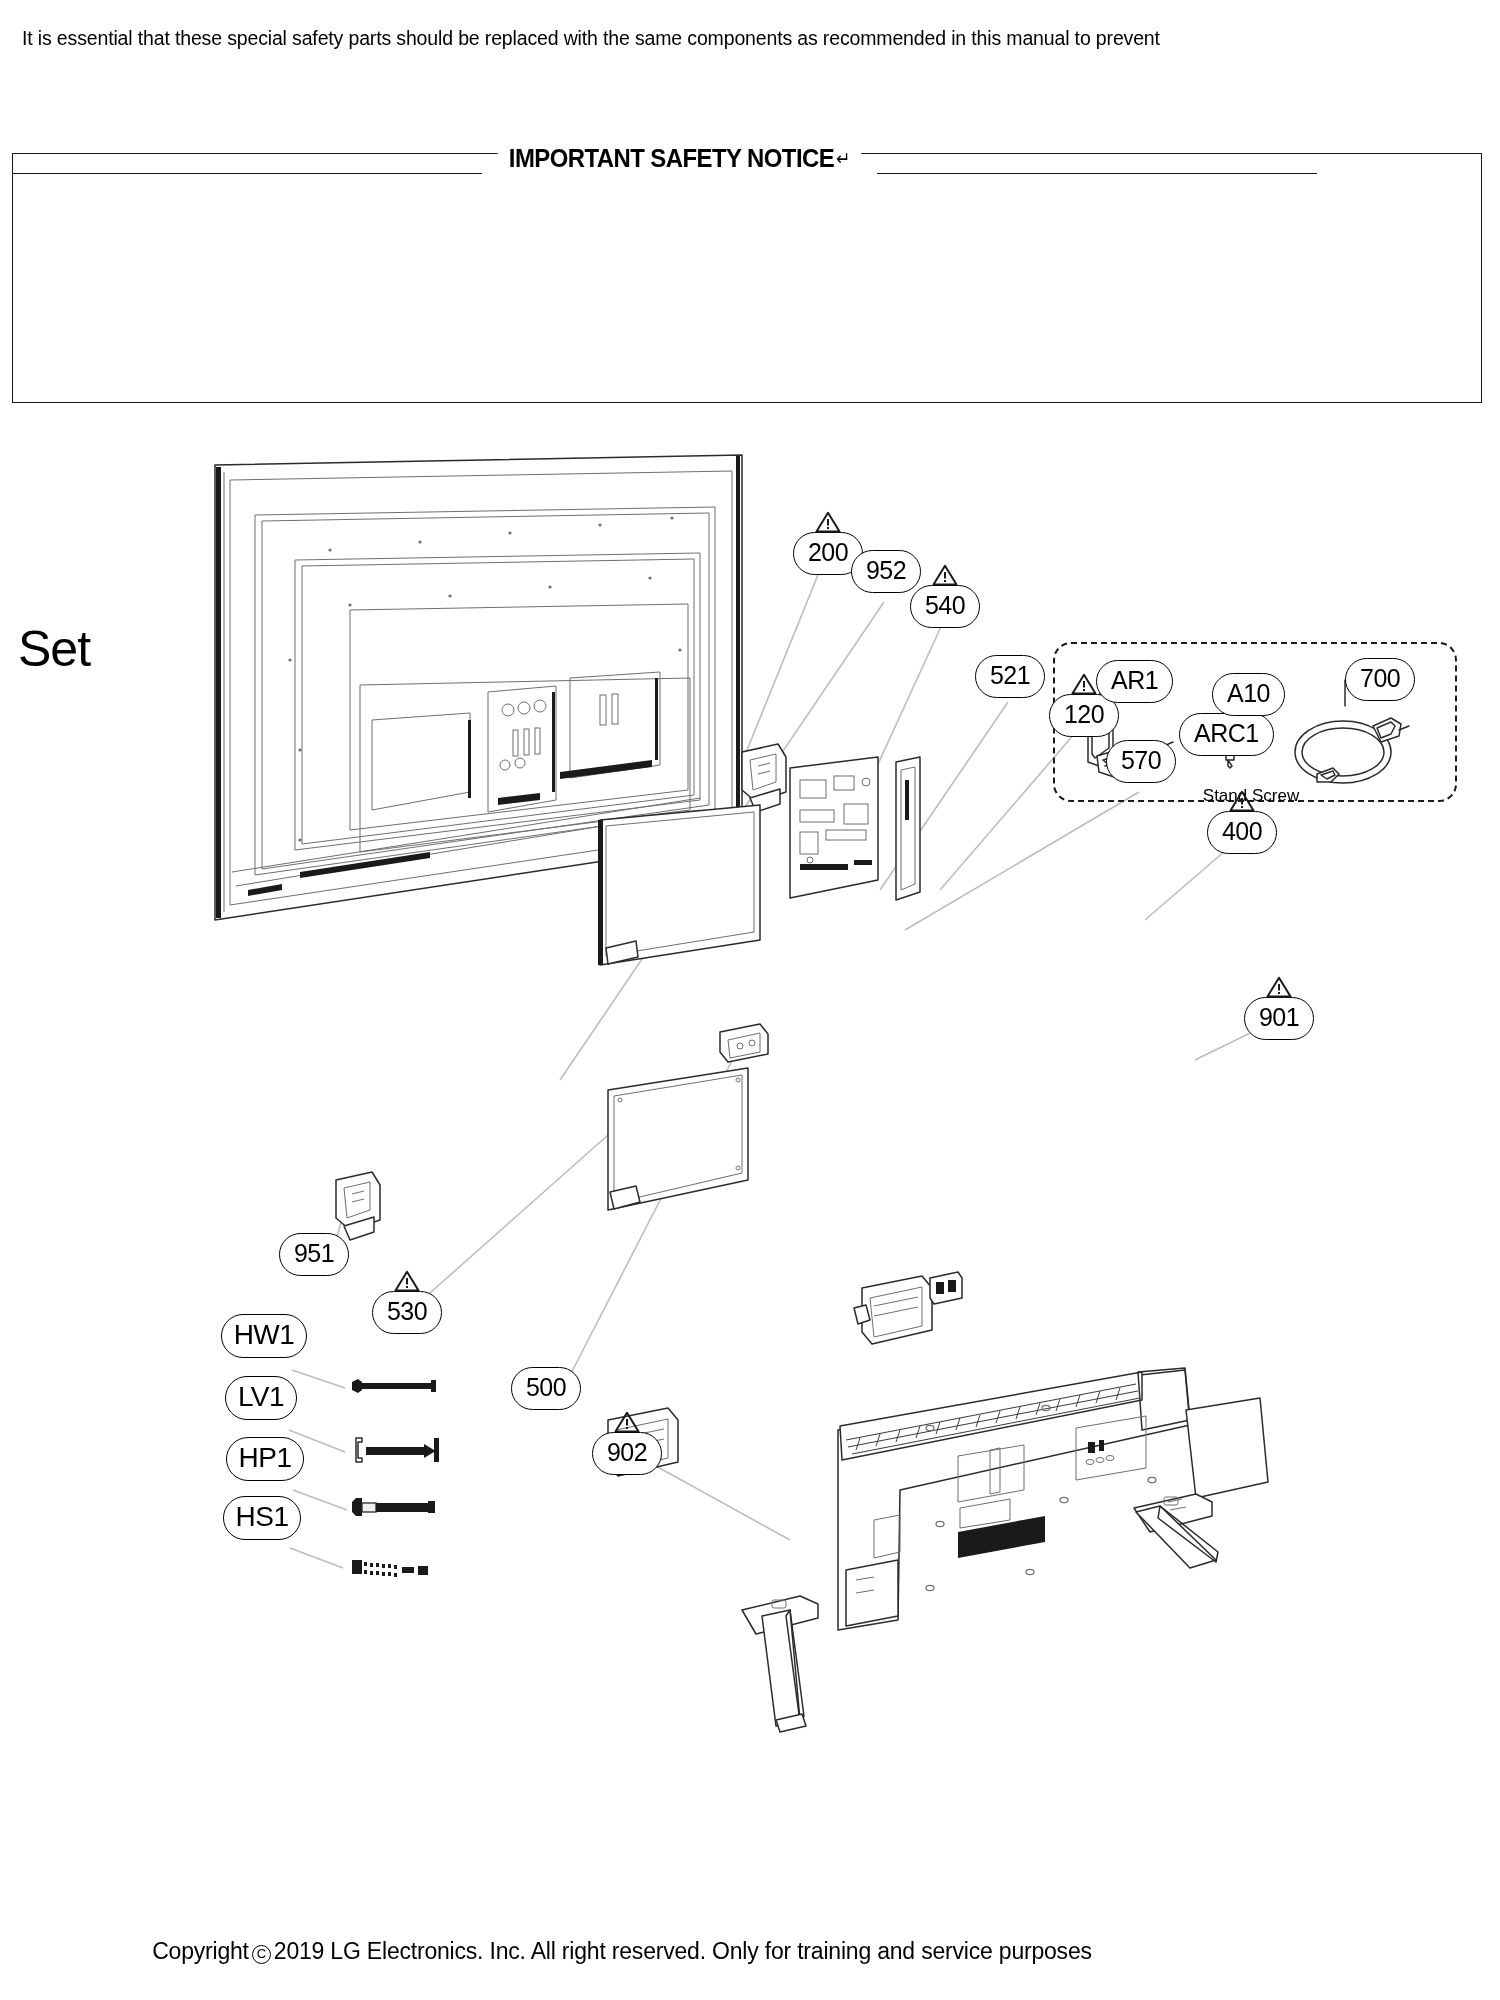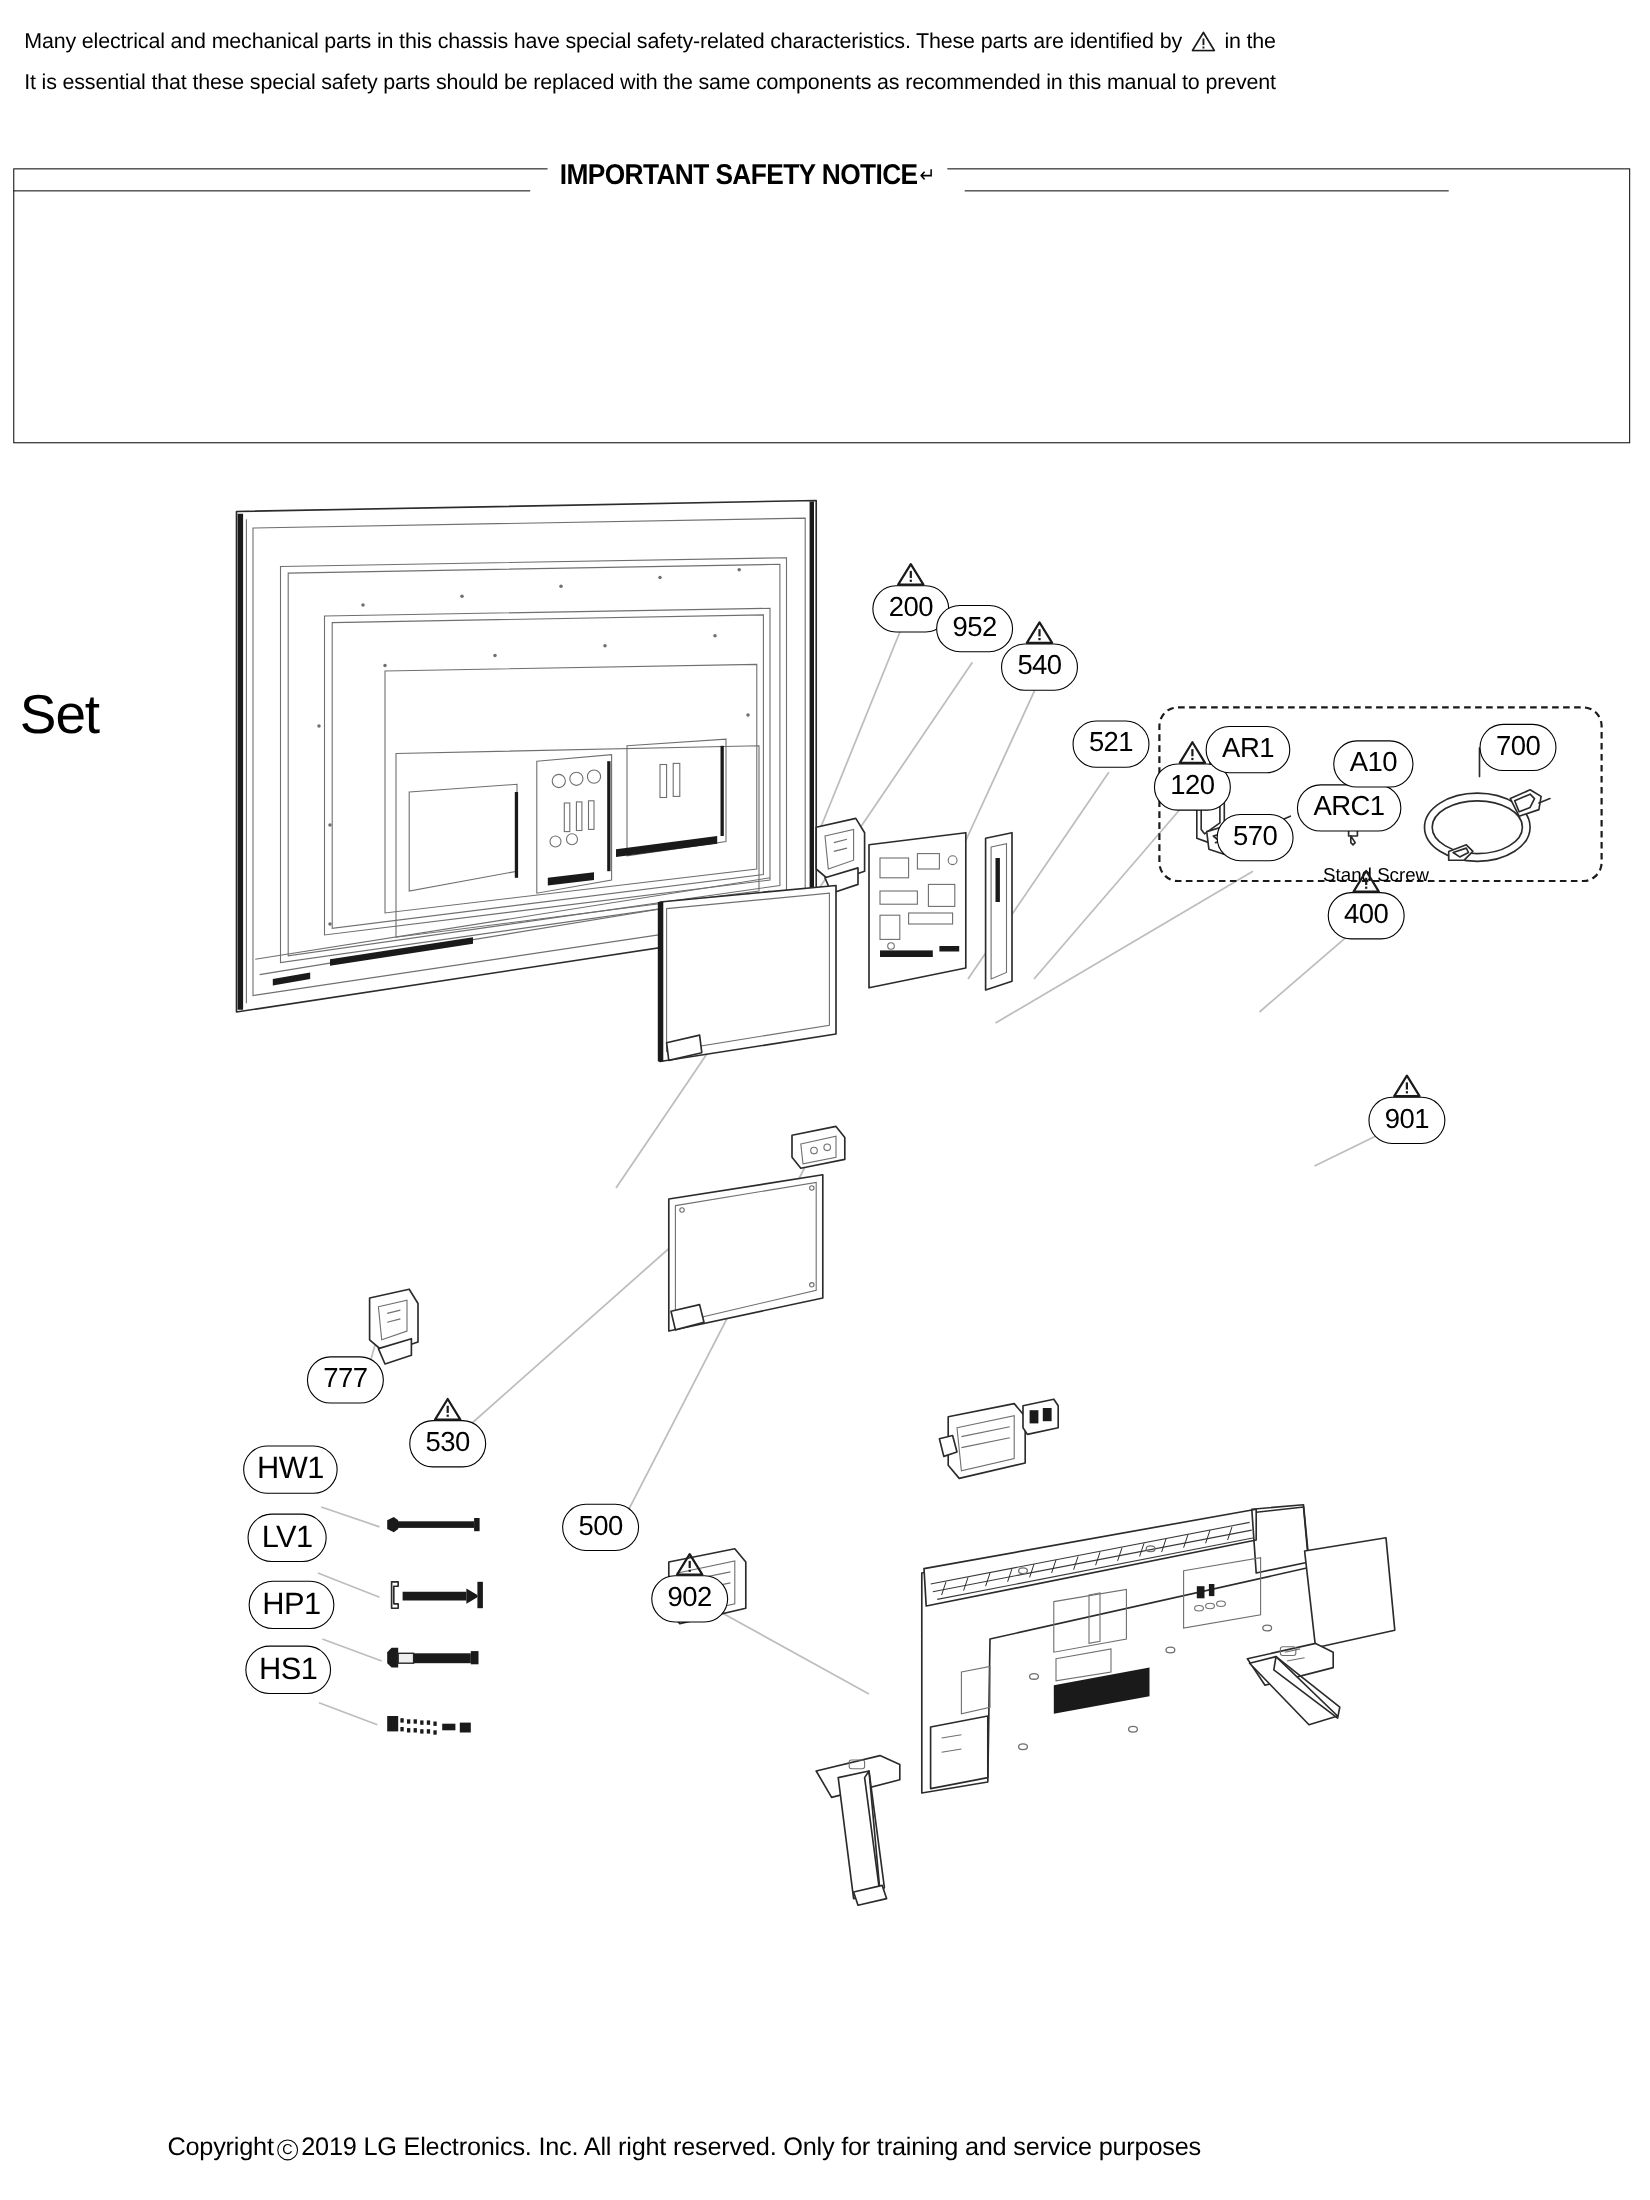--- a/index.html
+++ b/index.html
@@ -179,31 +179,20 @@
 
 <div id="safety-title-wrap">
   <div class="title-rule rule-left"></div>
   <div id="safety-title">
     <span>IMPORTANT SAFETY NOTICE</span><span class="pilcrow">↵</span>
   </div>
   <div class="title-rule rule-right"></div>
 </div>
 
 <div id="safety-body">
-  <p>
-    <span>Many electrical and mechanical  parts in this chassis have  special safety-related characteristics. These  parts are identified by</span>
-    <span class="warn-inline">
-      <svg width="22" height="19" viewBox="0 0 22 19">
-        <polygon points="11,1.5 21,18 1,18" fill="none" stroke="#1a1a1a" stroke-width="1.6" stroke-linejoin="round"></polygon>
-        <rect x="10.2" y="7" width="1.7" height="6" fill="#1a1a1a"></rect>
-        <rect x="10.2" y="14.3" width="1.7" height="1.8" fill="#1a1a1a"></rect>
-      </svg>
-    </span>
-    <span>in the</span>
-  </p>
   <p>
     <span>It is essential that these  special safety parts should be replaced with  the same components as recommended in this manual to prevent</span>
   </p>
 </div>
 
 <div id="set-label">Set</div>
 
 <div id="diagram">
 <svg width="1500" height="1460" viewBox="0 0 1500 1460" xmlns="http://www.w3.org/2000/svg">
   <defs>
@@ -587,21 +576,21 @@
     </div>
     <div class="callout" style="left: 1279px; top: 976px;">
       <div class="warn-tri"><svg width="26" height="22" viewBox="0 0 26 22">
           <polygon points="13,1.8 24.5,20.5 1.5,20.5" fill="none" stroke="#1a1a1a" stroke-width="2" stroke-linejoin="round"></polygon>
           <rect x="12" y="8" width="2" height="6.5" fill="#1a1a1a"></rect>
           <rect x="12" y="16" width="2" height="2" fill="#1a1a1a"></rect>
         </svg></div>
       <div class="bubble">901</div>
     </div>
     <div class="callout" style="left: 314px; top: 1233px;">
-      <div class="bubble">777</div>
+      <div class="bubble">951</div>
     </div>
     <div class="callout" style="left: 407px; top: 1270px;">
       <div class="warn-tri"><svg width="26" height="22" viewBox="0 0 26 22">
           <polygon points="13,1.8 24.5,20.5 1.5,20.5" fill="none" stroke="#1a1a1a" stroke-width="2" stroke-linejoin="round"></polygon>
           <rect x="12" y="8" width="2" height="6.5" fill="#1a1a1a"></rect>
           <rect x="12" y="16" width="2" height="2" fill="#1a1a1a"></rect>
         </svg></div>
       <div class="bubble">530</div>
     </div>
     <div class="callout" style="left: 264px; top: 1314px;">

